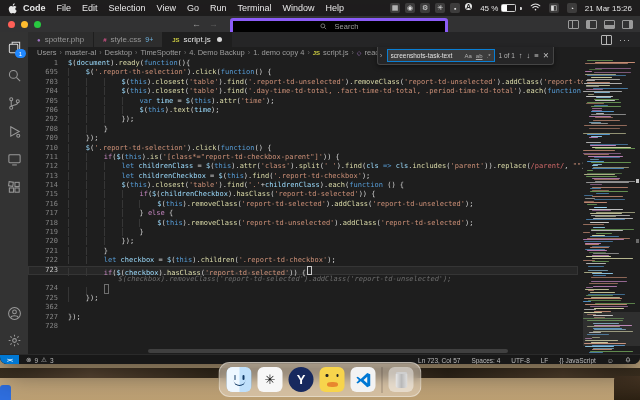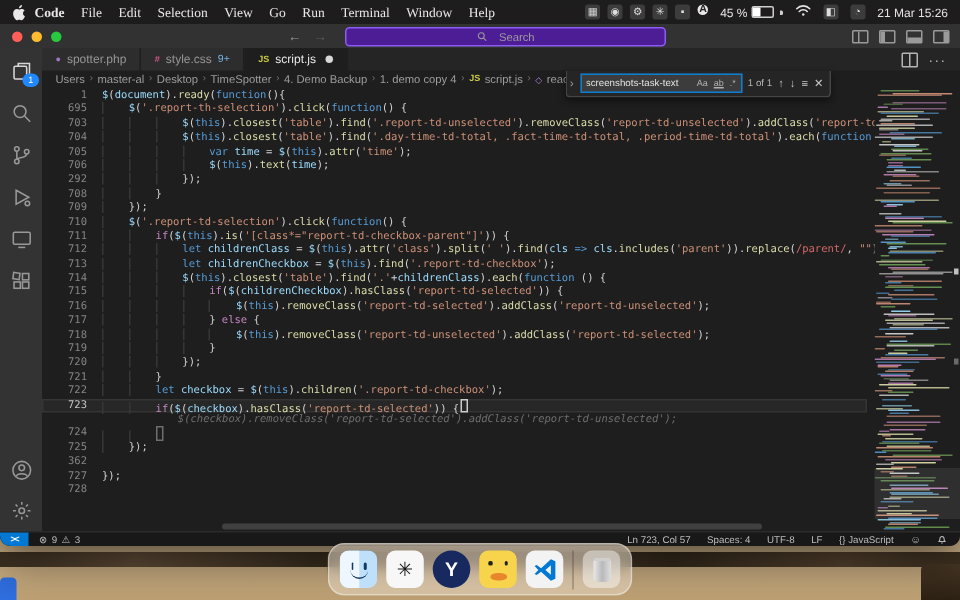--- a/index.html
+++ b/index.html
@@ -14,21 +14,21 @@
   .wall-sand{position:absolute;left:0;right:0;top:378px;bottom:0;
     background:linear-gradient(180deg,#c9ad82,#bfa274);}
   .bg-obj-left{position:absolute;left:0;bottom:0;width:11px;height:15px;background:#2f6fe0;border-radius:3px 3px 0 0;}
   .bg-obj-right{position:absolute;right:0;bottom:0;width:26px;height:24px;background:linear-gradient(180deg,#4a3826,#2c2113);border-radius:4px 0 0 0;}
 
   
   .menubar{position:absolute;top:0;left:0;right:0;height:16px;background:rgba(24,24,26,.95);
     display:flex;align-items:center;padding:0 8px;color:#e8e8e8;font-size:9px;z-index:50;}
   .menubar .apple{width:11px;height:11px;margin-right:4px;display:flex;align-items:center;}
   .menu-items{display:flex;gap:11px;align-items:center;}
-  .menu-item{white-space:nowrap;font-family:Liberation Serif, serif;}
+  .menu-item{white-space:nowrap;}
   .menu-item.app{font-weight:bold;}
   .menu-right{margin-left:auto;display:flex;align-items:center;gap:8px;font-size:8px;color:#e3e3e3;}
   .mb-chip{width:10px;height:10px;border-radius:2px;display:flex;align-items:center;justify-content:center;
     font-size:7px;color:#ddd;background:rgba(255,255,255,.14);}
   .mb-chip.light{background:#e8e8e8;color:#222;font-weight:bold;}
   .battery{display:flex;align-items:center;gap:3px;}
   .batt-body{width:13px;height:6px;border:1px solid #cfcfcf;border-radius:1.5px;position:relative;}
   .batt-body::before{content:"";position:absolute;left:0;top:0;bottom:0;width:35%;background:#fff;}
   .batt-tip{width:1.5px;height:3px;background:#cfcfcf;border-radius:0 1px 1px 0;margin-left:1px;}
   .clock{white-space:nowrap;}
@@ -36,22 +36,22 @@
   
   .vswindow{position:absolute;top:16px;left:0;width:640px;height:348px;background:#1e1e1e;
     border-radius:0 0 7px 7px;overflow:hidden;box-shadow:0 10px 30px rgba(0,0,0,.55);z-index:10;}
 
   .titlebar{height:16px;background:#323233;position:relative;display:flex;align-items:center;}
   .lights{display:flex;gap:6px;margin-left:8px;}
   .light{width:7px;height:7px;border-radius:50%;}
   .l-red{background:#ff5f57}.l-yellow{background:#febc2e}.l-green{background:#28c840}
   .nav-arrows{position:absolute;left:192px;display:flex;gap:8px;color:#9a9a9a;font-size:9px;}
   .nav-arrows .dim{color:#5c5c5c;}
-  .cmdcenter{position:absolute;left:230px;width:212px;height:11px;top:2px;background:#4c1d95;
-    border:1px solid #8b5cf6;border-radius:3px;color:#9d9d9d;font-size:7.5px;
+  .cmdcenter{position:absolute;left:230px;width:212px;height:11px;top:2px;background:#000000;
+    border:3px solid #8b5cf6;border-radius:3px;color:#9d9d9d;font-size:7.5px;
     display:flex;align-items:center;justify-content:center;gap:8px;}
   .titlebar-right{position:absolute;right:7px;display:flex;gap:7px;align-items:center;}
   .lay{width:9px;height:7px;border:1px solid #9a9a9a;border-radius:1px;position:relative;}
   .lay.fl::before{content:"";position:absolute;left:0;top:0;bottom:0;width:3px;background:#9a9a9a;}
   .lay.fb::before{content:"";position:absolute;left:0;right:0;bottom:0;height:2.5px;background:#9a9a9a;}
   .lay.fr::before{content:"";position:absolute;right:0;top:0;bottom:0;width:3px;background:#9a9a9a;}
   .lay.dots::before{content:"";position:absolute;left:2.5px;top:0;bottom:0;width:1px;background:#9a9a9a;}
 
   .wbody{display:flex;height:322px;}
 

